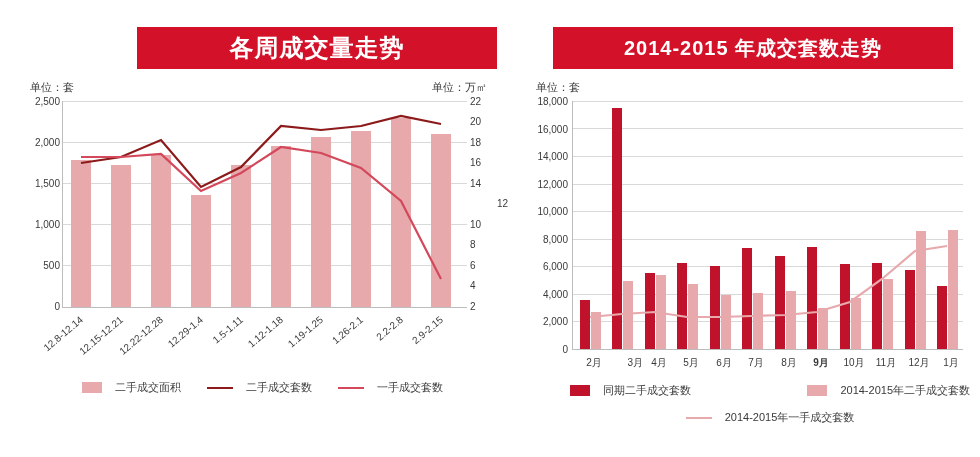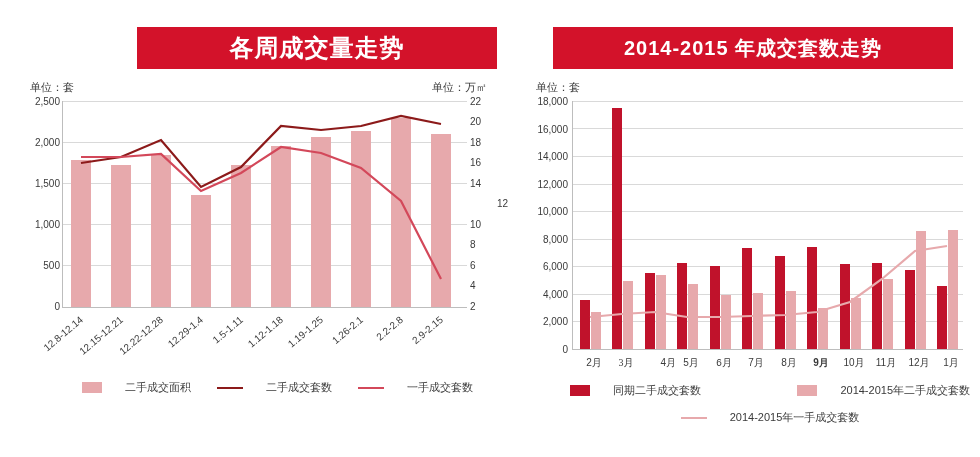--- a/index.html
+++ b/index.html
@@ -60,21 +60,21 @@
     font-size:10px;color:#3a3a3a;
     white-space:nowrap;
   }
   .xlab-rot{
     transform:rotate(-40deg);
     transform-origin:right top;
     text-align:right;
   }
 
   .legend{position:absolute;font-size:11px;color:#3a3a3a;}
-  .legend-row{display:flex;align-items:center;gap:23px;white-space:nowrap;}
+  .legend-row{display:flex;align-items:center;gap:13px;white-space:nowrap;}
   .sw-box{width:20px;height:11px;display:inline-block;}
   .sw-line{width:26px;height:0;border-top:2px solid #c0122b;display:inline-block;}
   .sw-line-light{width:26px;height:0;border-top:2px solid #e7a9ac;display:inline-block;}
 
   svg{position:absolute;left:0;top:0;overflow:visible;}
 </style>
 </head>
 <body>
 
 <div class="wrap">
@@ -223,22 +223,22 @@
 
       <div class="bar bar-red" style="left:364px;width:10px;height:63px;"></div>
       <div class="bar bar-pink" style="left:375px;width:10px;height:119px;"></div>
 
       <svg width="390" height="248">
         <polyline fill="none" stroke="#e7a9ac" stroke-width="2.2" points="17,216 49,213 82,211 114,216 147,216 179,215 212,214 244,211 277,201 309,178 342,150 374,145"></polyline>
       </svg>
     </div>
 
     <div class="xlab" style="left:67px;top:356px;width:34px;text-align:center;">2月</div>
-    <div class="xlab" style="left:99px;top:356px;width:34px;text-align:center;font-family:Liberation Serif, serif;">3月</div>
-    <div class="xlab" style="left:132px;top:356px;width:34px;text-align:right;">4月</div>
+    <div class="xlab" style="left:99px;top:356px;width:34px;text-align:right;">3月</div>
+    <div class="xlab" style="left:132px;top:356px;width:34px;text-align:center;">4月</div>
     <div class="xlab" style="left:164px;top:356px;width:34px;text-align:center;">5月</div>
     <div class="xlab" style="left:197px;top:356px;width:34px;text-align:center;font-family:Liberation Mono, monospace;">6月</div>
     <div class="xlab" style="left:229px;top:356px;width:34px;text-align:center;">7月</div>
     <div class="xlab" style="left:262px;top:356px;width:34px;text-align:center;">8月</div>
     <div class="xlab" style="left:294px;top:356px;width:34px;text-align:center;font-weight:bold;">9月</div>
     <div class="xlab" style="left:327px;top:356px;width:34px;text-align:center;">10月</div>
     <div class="xlab" style="left:359px;top:356px;width:34px;text-align:center;">11月</div>
     <div class="xlab" style="left:392px;top:356px;width:34px;text-align:center;">12月</div>
     <div class="xlab" style="left:424px;top:356px;width:34px;text-align:center;">1月</div>
 

